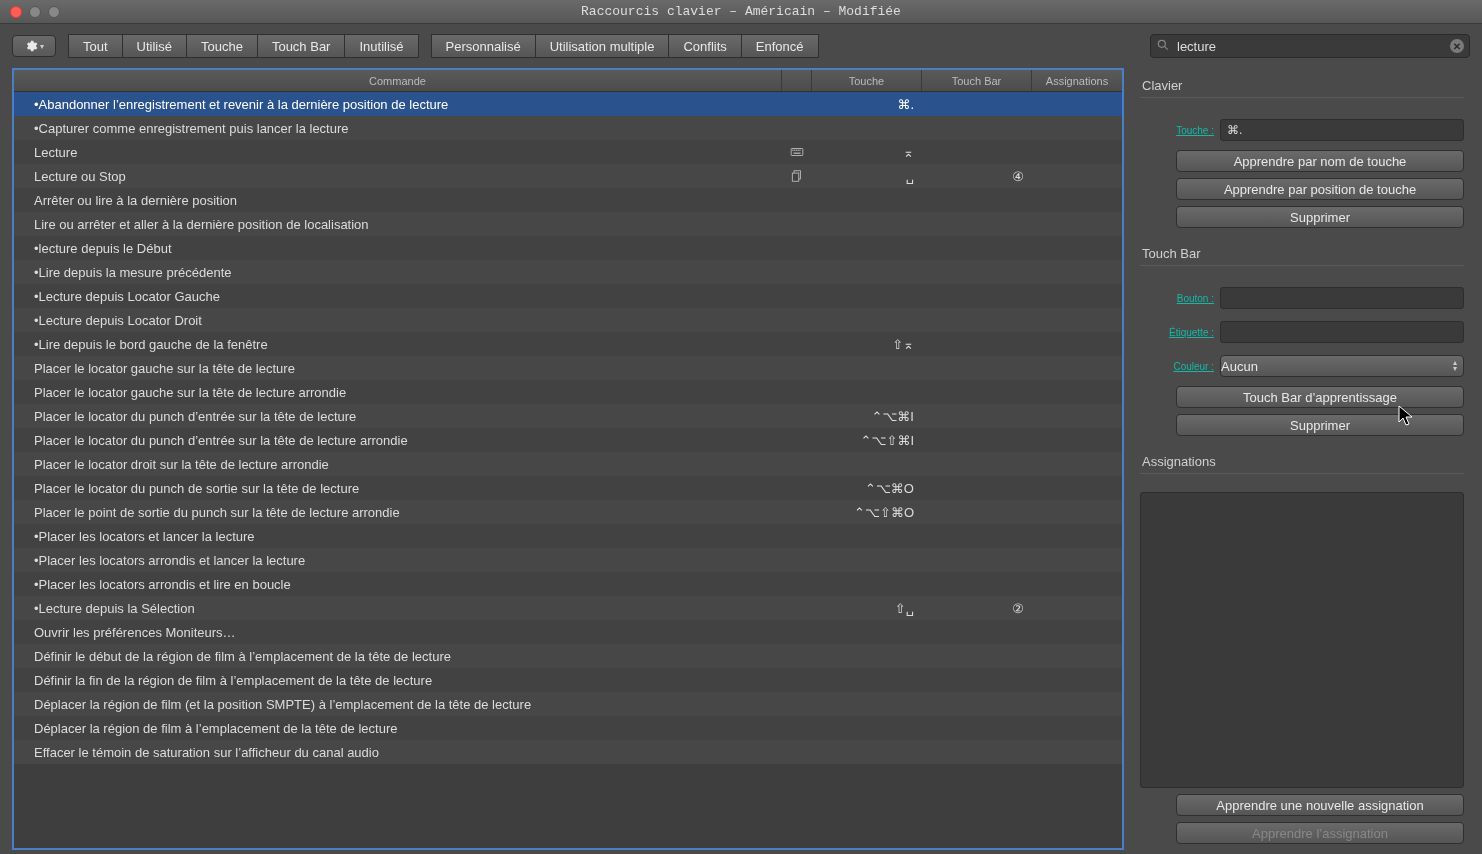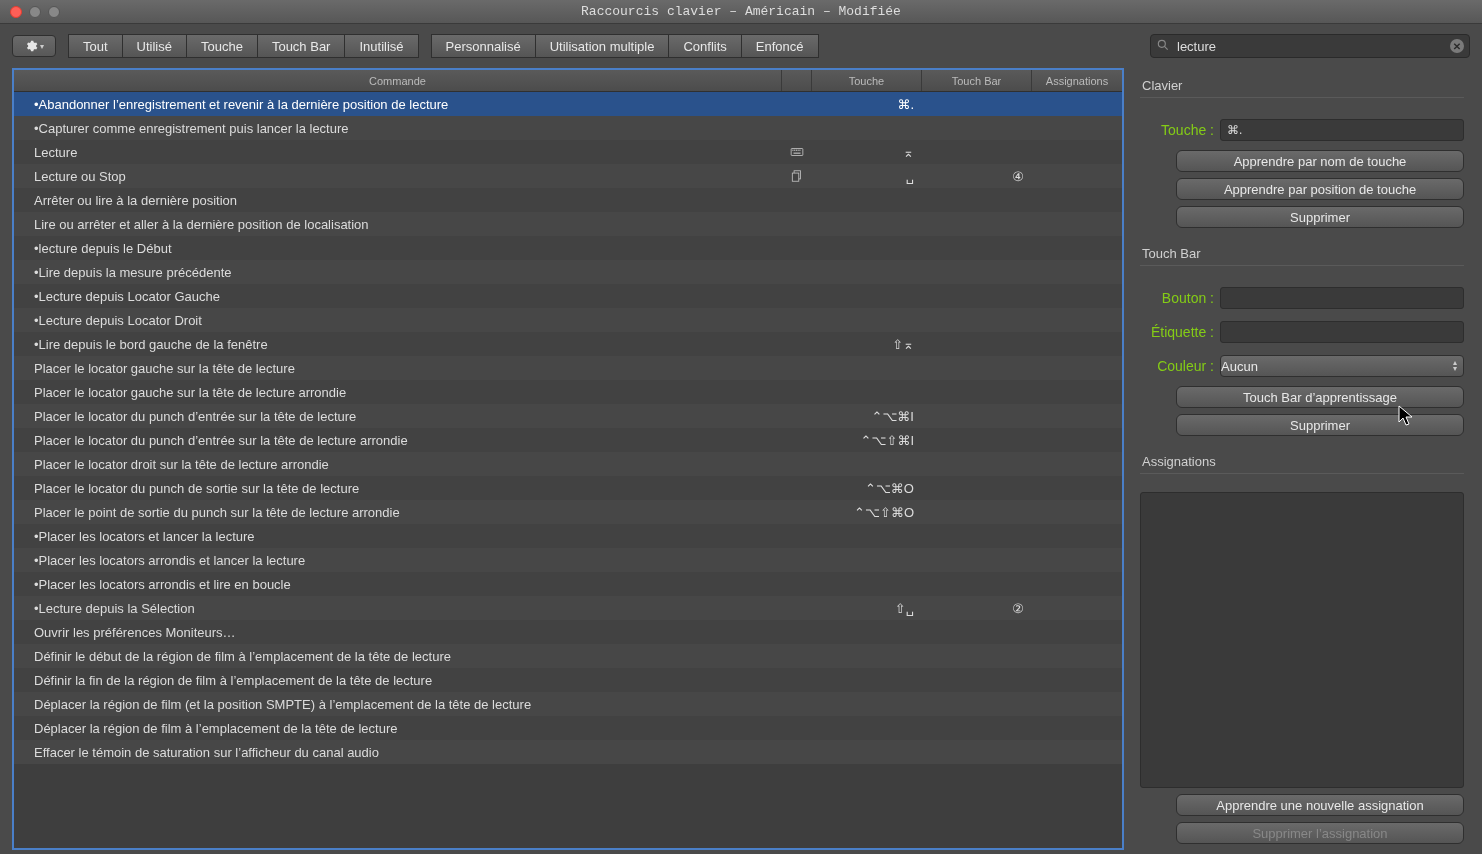--- a/index.html
+++ b/index.html
@@ -119,35 +119,35 @@
   .row .c-icon { justify-content:center; color:#bbb; }
   .side {
     width:336px; padding:6px 6px;
     display:flex; flex-direction:column; gap:6px;
   }
   .section-head {
     font-size:13px; color:#d0d0d0; padding:4px 2px; border-bottom:1px solid #5a5a5a;
     margin-bottom:12px;
   }
   .side-row { display:flex; align-items:center; gap:6px; margin:3px 0; }
-  .side-label { width:74px; text-align:right; font-size:14px; color:#84cc16; }
+  .side-label { width:74px; text-align:right; font-size:10px; color:#14b8a6;text-decoration:underline; }
   .side-field {
     flex:1; height:22px; background:#3a3a3a;
     border:1px solid #2d2d2d; border-radius:3px;
     color:#ddd; padding:0 6px; font-size:12px;
     display:flex; align-items:center;
   }
   .btn {
     background:linear-gradient(#6a6a6a,#555);
     border:1px solid #2f2f2f; border-radius:4px;
     color:#e8e8e8; font-size:13px; height:22px;
     display:flex; align-items:center; justify-content:center;
     position:relative;
   }
-  .btn-row { margin-left:36px;border-radius:6px; }
+  .btn-row { margin-left:36px; }
   .btn.disabled { color:#888; }
   .select-chevrons {
     position:absolute; right:6px; font-size:8px; color:#ccc; line-height:6px;
     display:flex; flex-direction:column;
   }
   .assignments-box {
     flex:1; min-height:230px;
     background:#3a3a3a; border:1px solid #2d2d2d; border-radius:3px;
   }
   .cursor {
@@ -452,19 +452,19 @@
             <span>▾</span>
           </span>
       </div>
     </div>
     <div class="btn btn-row">Touch Bar d’apprentissage</div>
     <div class="btn btn-row">Supprimer</div>
 
     <div class="section-head" style="margin-top:8px">Assignations</div>
     <div class="assignments-box"></div>
     <div class="btn btn-row">Apprendre une nouvelle assignation</div>
-    <div class="btn btn-row disabled">Supprimer l’assignation</div>
+    <div class="btn btn-row disabled">Apprendre l’assignation</div>
   </div>
 </div>
 
 <svg class="cursor" viewBox="0 0 16 22">
     <path d="M1 1 L1 17 L5 13 L8 20 L11 19 L8 12 L14 12 Z" fill="#000" stroke="#fff" stroke-width="1"></path>
   </svg>
 
 </body></html>

